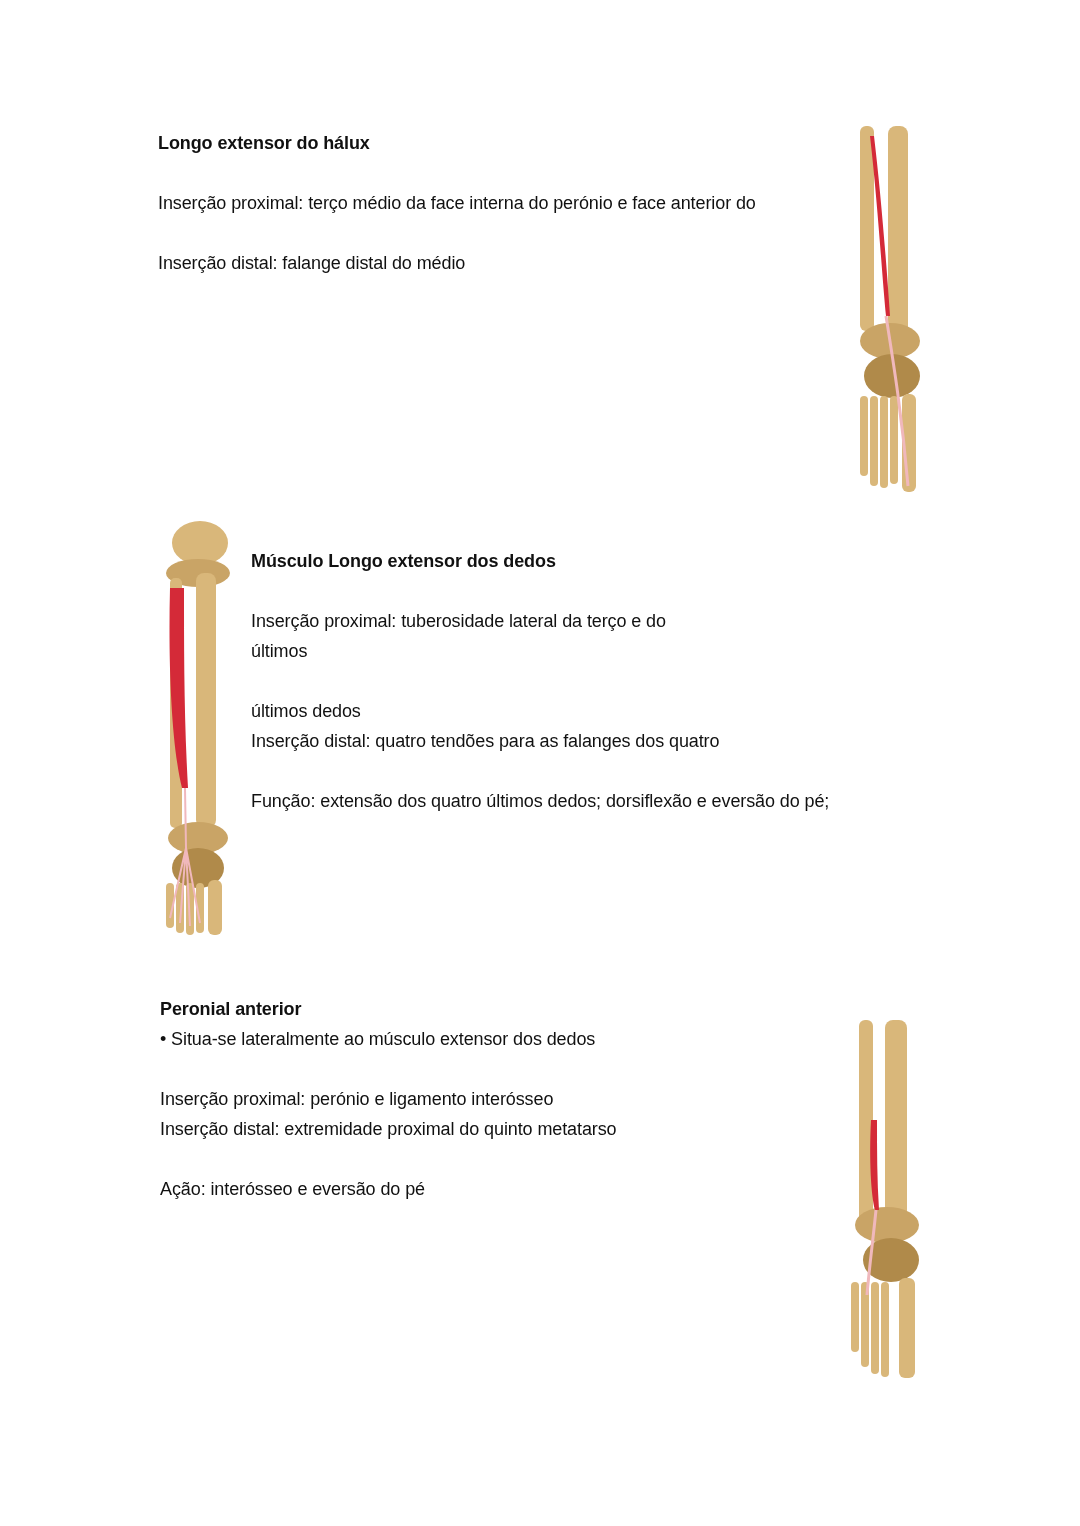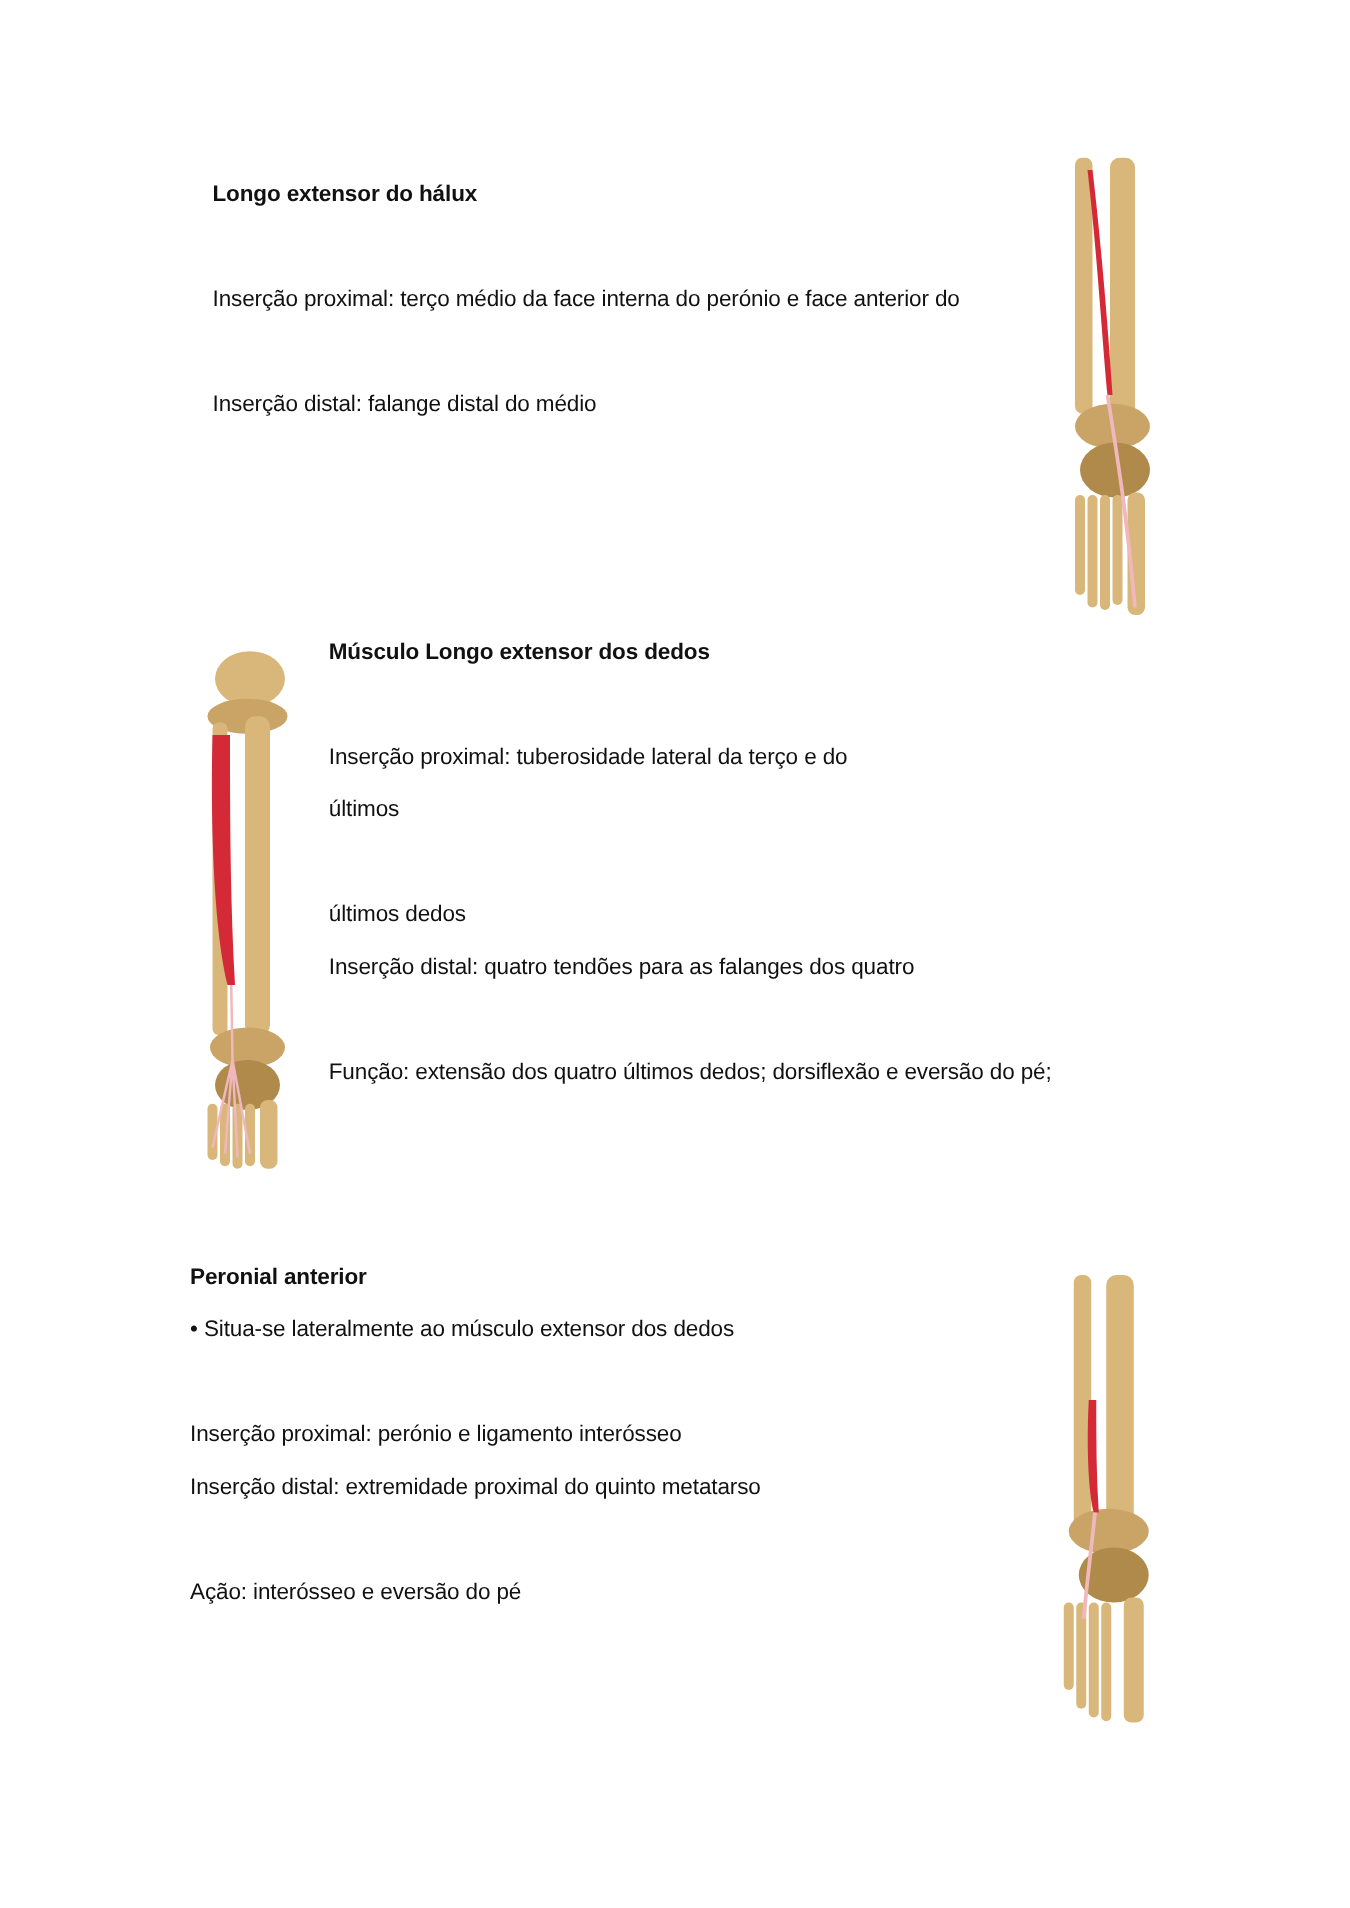--- a/index.html
+++ b/index.html
@@ -2,21 +2,21 @@
 <html><head>
 <meta charset="utf-8">
 <style>
   html, body { margin: 0; padding: 0; background: #ffffff; }
   body {
     width: 1080px; height: 1526px; position: relative; overflow: hidden;
     font-family: "Liberation Sans", "DejaVu Sans", sans-serif;
     color: #111111;
   }
   .block { position: absolute; font-size: 18px; line-height: 26px; letter-spacing: -0.1px; }
-  .block p { margin: 16px; }
+  .block p { margin: 4px; }
   .title { font-weight: bold; }
   .gap { height: 26px; }
   .fig { position: absolute; }
   svg { display: block; }
 </style>
 </head>
 <body>
 
 <div class="block" style="left:154px; top:126px; width:680px;">
   <p class="title">Longo extensor do hálux</p>
@@ -58,33 +58,33 @@
       <rect x="8" y="365" width="8" height="45" rx="4"></rect>
       <rect x="18" y="365" width="8" height="50" rx="4"></rect>
       <rect x="28" y="365" width="8" height="52" rx="4"></rect>
       <rect x="38" y="365" width="8" height="50" rx="4"></rect>
       <rect x="50" y="362" width="14" height="55" rx="6"></rect>
     </g>
     <path d="M27 270 L28 330 M28 330 L12 400 M28 330 L22 405 M28 330 L32 408 M28 330 L42 405" stroke="#f0b8bc" stroke-width="2" fill="none"></path>
   </svg>
 </div>
 
-<div class="block" style="left:247px; top:492px; width:620px;">
+<div class="block" style="left:247px; top:544px; width:620px;">
   <p class="title">Músculo Longo extensor dos dedos</p>
   <div class="gap"></div>
   <p>Inserção proximal: tuberosidade lateral da terço e do</p>
   <p>últimos</p>
   <div class="gap"></div>
   <p>últimos dedos</p>
   <p>Inserção distal: quatro tendões para as falanges dos quatro</p>
   <div class="gap"></div>
   <p>Função: extensão dos quatro últimos dedos; dorsiflexão e eversão do pé;</p>
 </div>
 
-<div class="block" style="left:136px; top:992px; width:680px;">
+<div class="block" style="left:156px; top:992px; width:680px;">
   <p class="title">Peronial anterior</p>
   <p>• Situa-se lateralmente ao músculo extensor dos dedos</p>
   <div class="gap"></div>
   <p>Inserção proximal: perónio e ligamento interósseo</p>
   <p>Inserção distal: extremidade proximal do quinto metatarso</p>
   <div class="gap"></div>
   <p>Ação: interósseo e eversão do pé</p>
 </div>
 
 <div class="fig" style="left:845px; top:1020px; width:85px; height:365px;">

